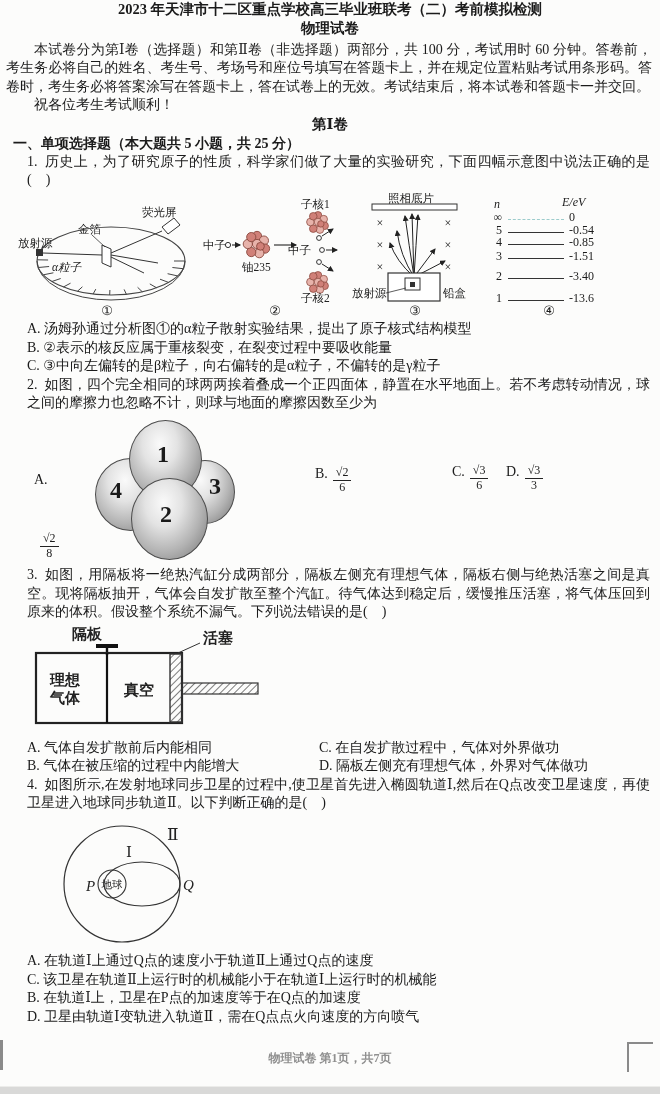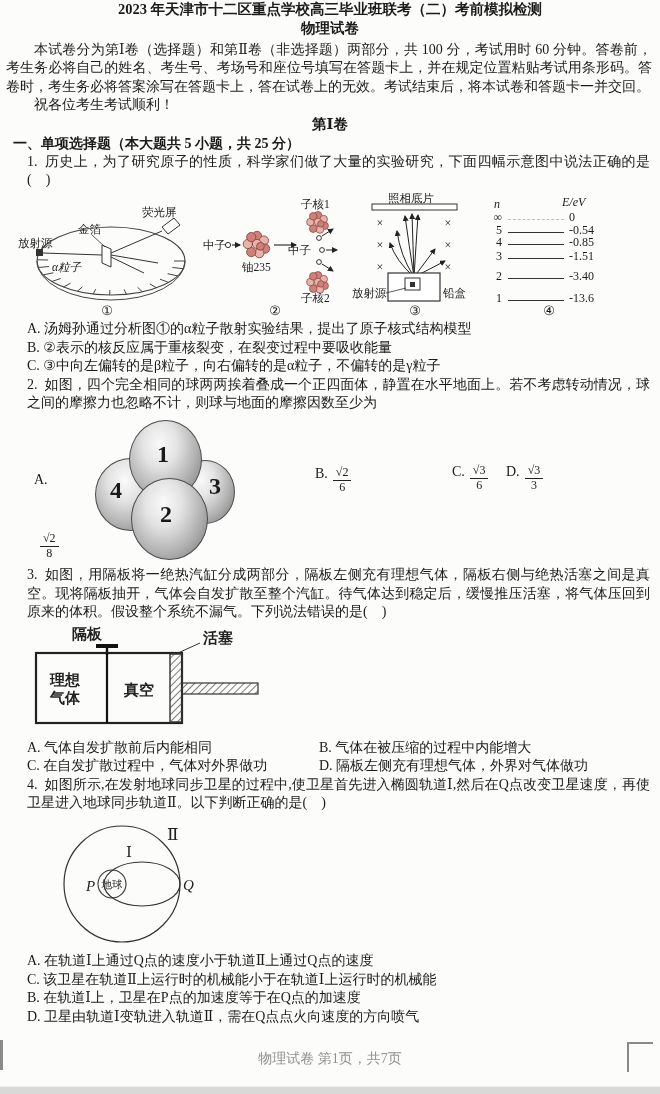--- a/index.html
+++ b/index.html
@@ -38,21 +38,21 @@
   .spherebox{position:absolute;left:95px;top:6px;width:140px;height:142px;}
   .sph{position:absolute;border-radius:50%;border:1.5px solid #4c4c4c;
        background:radial-gradient(ellipse at 42% 30%, #fafafa 0%, #e3e3e3 30%, #b3b3b3 62%, #898989 86%, #787878 100%);}
   .sph span{position:absolute;font-size:24px;font-weight:600;color:#1a1a1a;}
   
   .q3fig{margin:3px 0 2px 26px;}
   .q3opts{display:grid;grid-template-columns:292px auto;margin:0 10px 0 27px;line-height:19px;}
   .q4fig{margin:2px 0 0 30px;}
   
   .footer{position:absolute;left:0;top:1050px;width:100%;text-align:center;
-          color:#8f8f8f;font-size:14px;}
+          color:#8f8f8f;font-size:12px;font-weight:bold;}
   .bottombar{position:absolute;left:0;bottom:0;width:100%;height:7px;background:#d9d9d8;border-top:1px solid #ececea;}
   .cropmark-right{position:absolute;left:627px;top:1042px;width:24px;height:28px;
           border-top:2.5px solid #8a8a8a;border-left:2.5px solid #8a8a8a;}
   .cropmark-left{position:absolute;left:0;top:1040px;width:2.5px;height:30px;background:#8a8a8a;}
 </style>
 </head>
 <body>
 
 <svg width="0" height="0" style="position:absolute">
   <defs>
@@ -287,22 +287,22 @@
       <line x1="174" y1="18" x2="152" y2="28" stroke="#333" stroke-width="1"></line>
       <text x="177" y="18" class="stb">活塞</text>
       <text x="24" y="60" class="stb">理想</text>
       <text x="24" y="78" class="stb">气体</text>
       <text x="98" y="70" class="stb">真空</text>
     </svg>
   </div>
 
   <div class="q3opts">
     <div class="opt" style="margin:0">A. 气体自发扩散前后内能相同</div>
+    <div class="opt" style="margin:0">C. 在自发扩散过程中，气体对外界做功</div>
     <div class="opt" style="margin:0">B. 气体在被压缩的过程中内能增大</div>
-    <div class="opt" style="margin:0">C. 在自发扩散过程中，气体对外界做功</div>
     <div class="opt" style="margin:0">D. 隔板左侧充有理想气体，外界对气体做功</div>
   </div>
 
   <p class="stem">4. 如图所示,在发射地球同步卫星的过程中,使卫星首先进入椭圆轨道Ⅰ,然后在Q点改变卫星速度，再使卫星进入地球同步轨道Ⅱ。以下判断正确的是(　)</p>
 
   <div class="q4fig">
     <svg width="215" height="134">
       <circle cx="92" cy="70" r="58" fill="none" stroke="#333" stroke-width="1.2"></circle>
       <ellipse cx="112" cy="70" rx="38" ry="22" fill="none" stroke="#333" stroke-width="1.2"></ellipse>
       <circle cx="82" cy="70" r="14" fill="none" stroke="#333" stroke-width="1.1"></circle>

